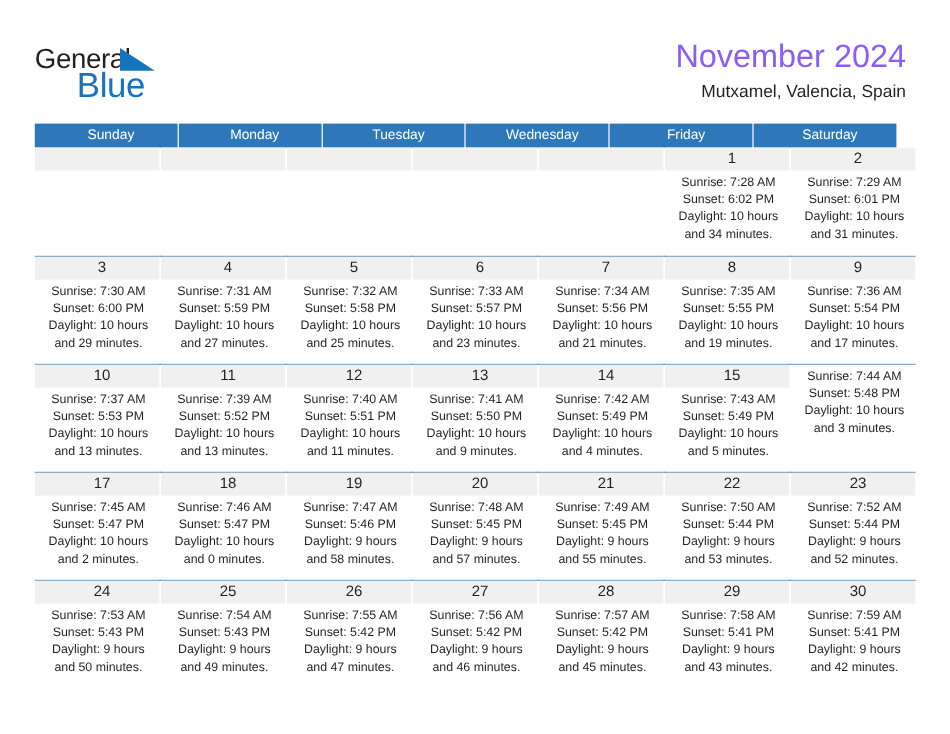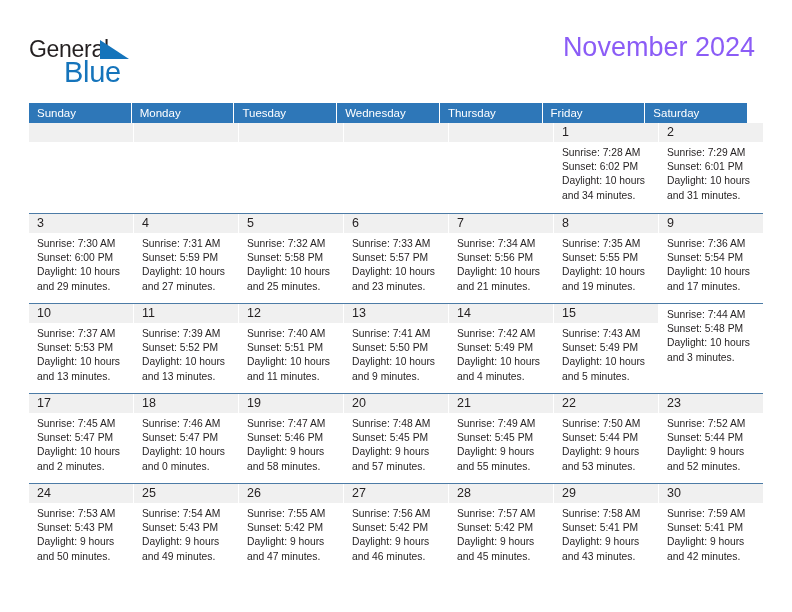--- a/index.html
+++ b/index.html
@@ -85,20 +85,21 @@
     margin-top: 2px;
     white-space: nowrap;
   }
 
   
   .calendar {
     position: absolute;
     left: 29px;
     top: 103px;
     width: 734px;
+    text-align: center;
   }
   .weekdays {
     display: flex;
     width: 100%;
     height: 20px;
     background: #ffffff;
   }
   .weekday {
     flex: 1 1 0;
     background: #2e77b8;
@@ -157,32 +158,32 @@
   <div class="header">
 
     <div class="logo">
       <span class="logo-general">General</span>
       <span class="logo-triangle"></span>
       <span class="logo-blue">Blue</span>
     </div>
 
     <div class="title-block">
       <div class="cal-title">November 2024</div>
+      <div class="cal-subtitle">Mutxamel, Valencia, Spain</div>
     </div>
 
   </div>
 
   <div class="calendar">
 
     <div class="weekdays">
       <div class="weekday">Sunday</div>
       <div class="weekday">Monday</div>
       <div class="weekday">Tuesday</div>
       <div class="weekday">Wednesday</div>
-      <div class="weekday">Thursday</div>
       <div class="weekday">Friday</div>
       <div class="weekday">Saturday</div>
     </div>
 
     <div class="week first">
       <div class="day empty">
         <div class="day-num"></div>
 
       </div>
       <div class="day empty">

